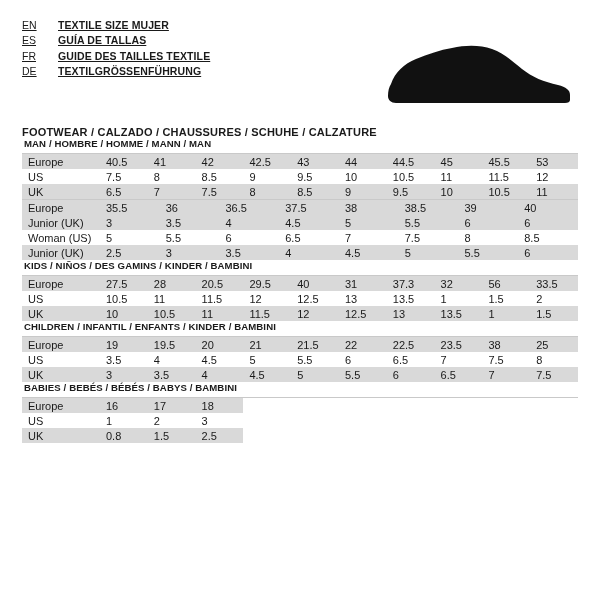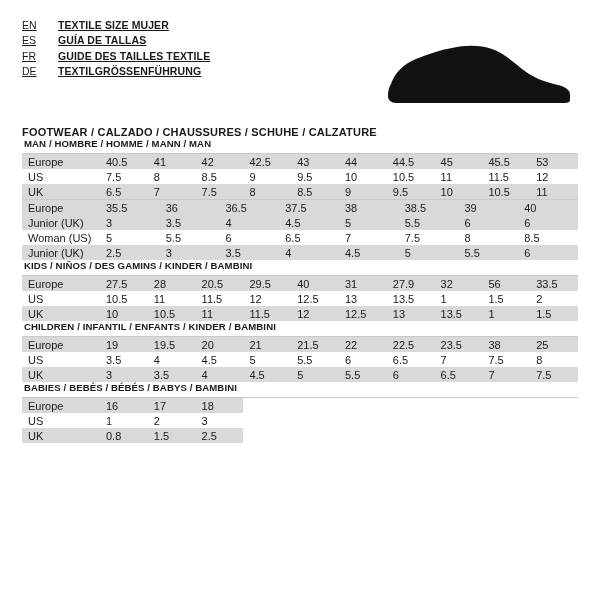--- a/index.html
+++ b/index.html
@@ -247,21 +247,21 @@
     <table class="size">
       <tbody>
         <tr class="shaded">
           <td class="label">Europe</td>
           <td>27.5</td>
           <td>28</td>
           <td>20.5</td>
           <td>29.5</td>
           <td>40</td>
           <td>31</td>
-          <td>27.9</td>
+          <td>37.3</td>
           <td>32</td>
           <td>56</td>
           <td>33.5</td>
         </tr>
         <tr class="plain">
           <td class="label">US</td>
           <td>10.5</td>
           <td>11</td>
           <td>11.5</td>
           <td>12</td>

